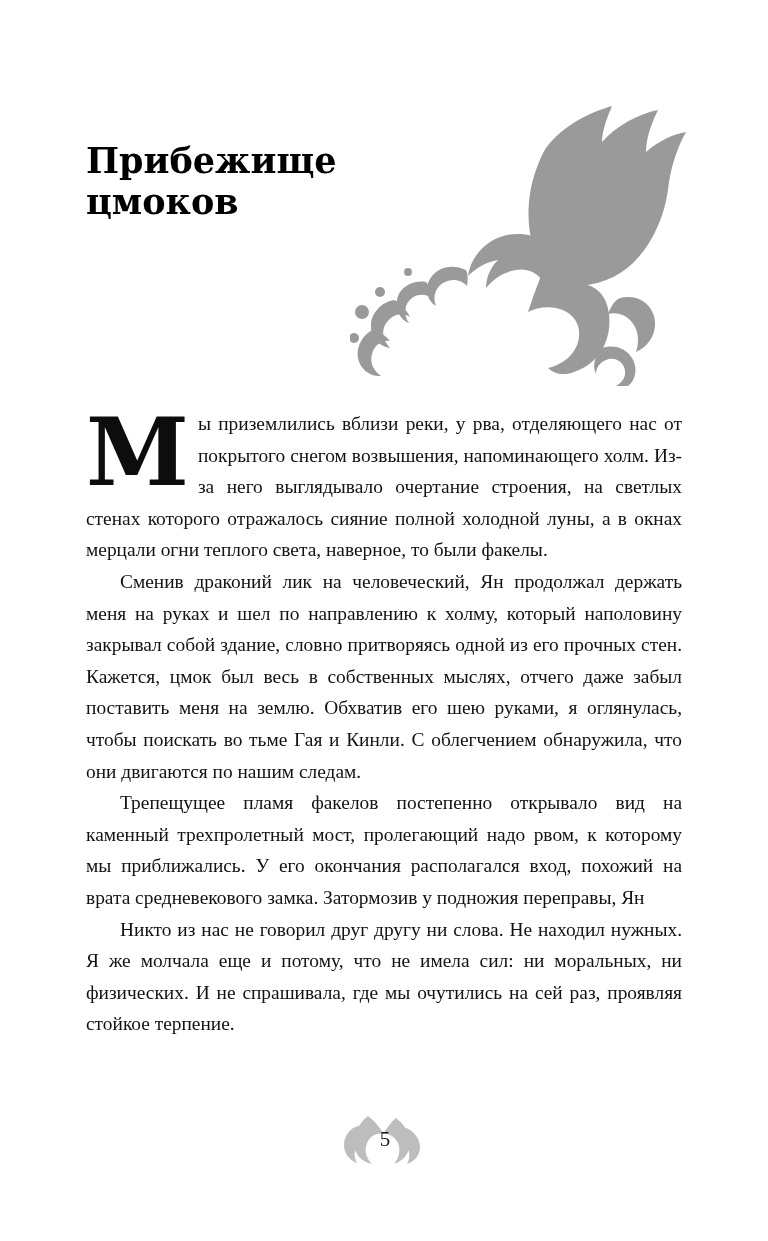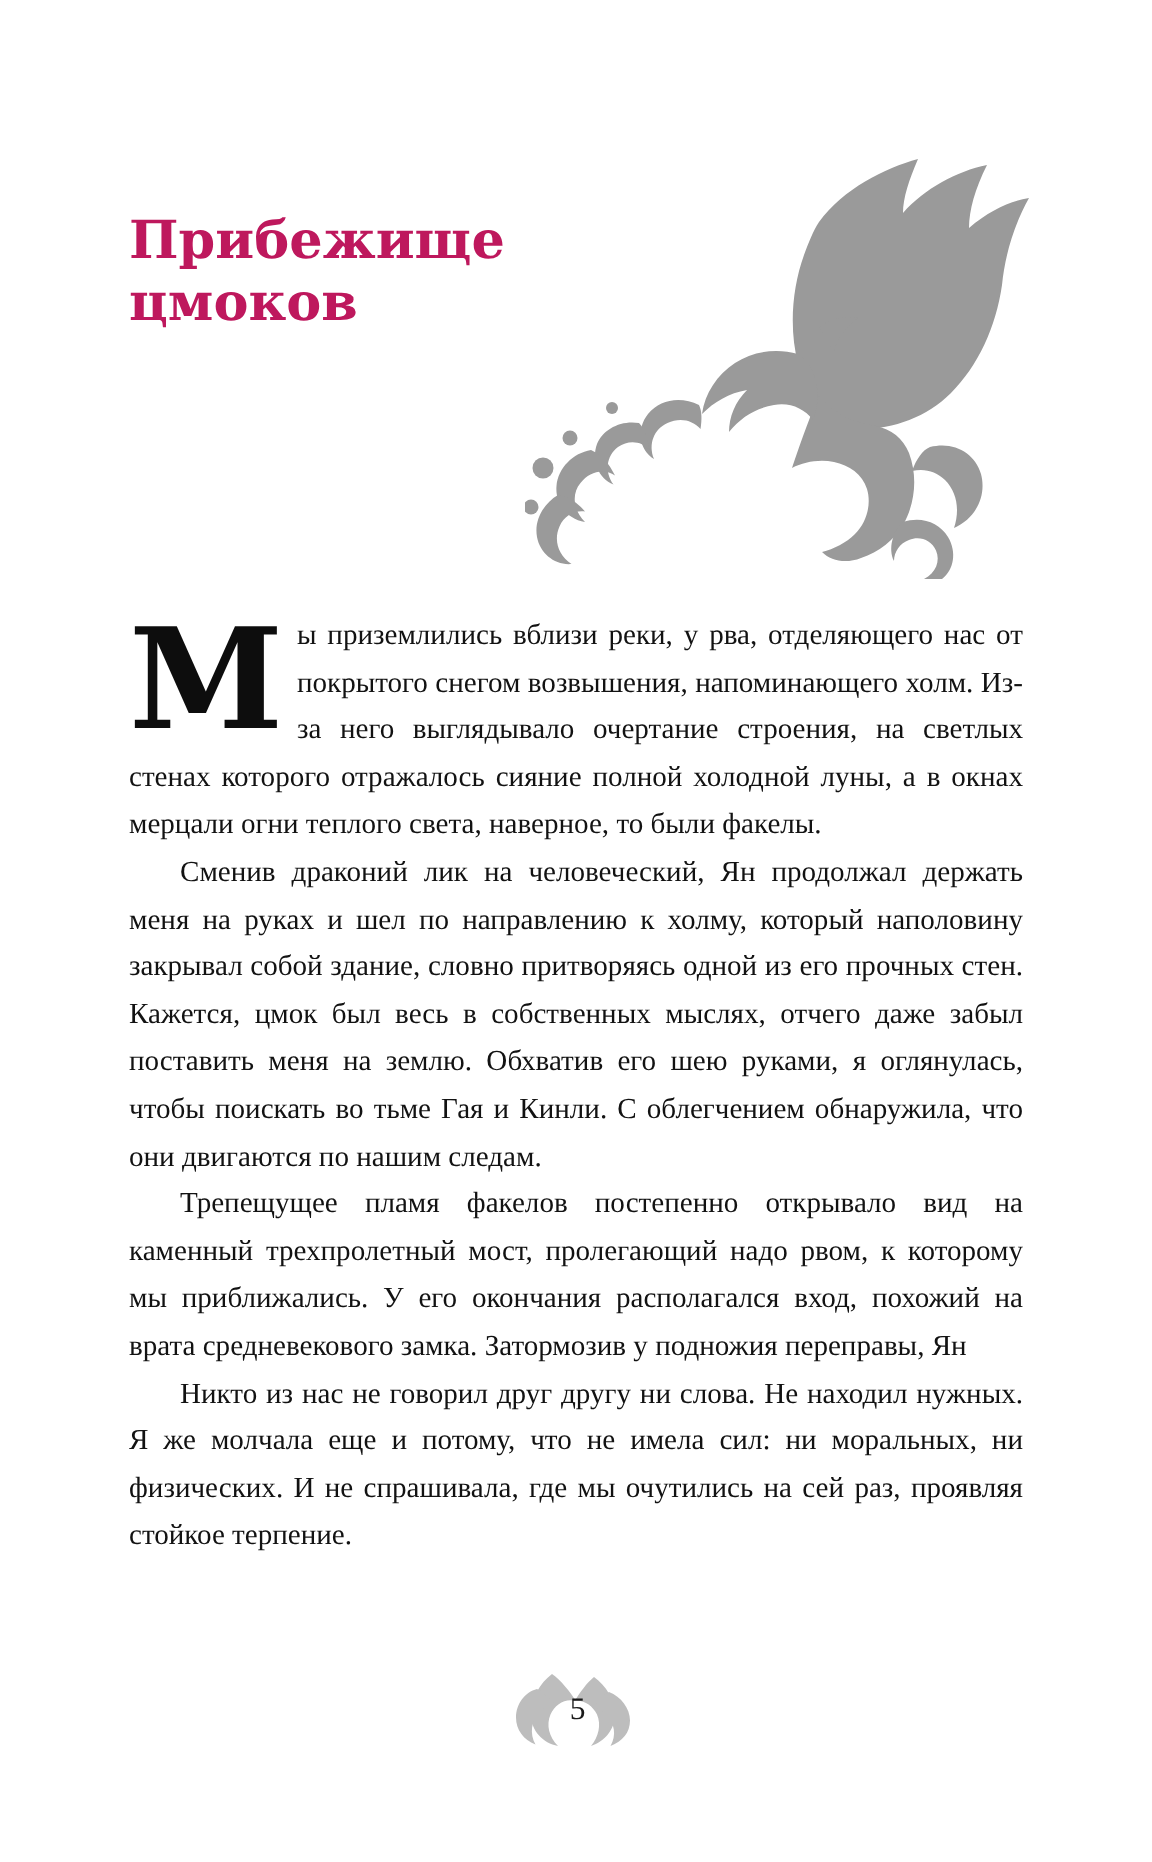--- a/index.html
+++ b/index.html
@@ -35,21 +35,21 @@
     font-size: 20px;
     letter-spacing: 1.4px;
     color: #111111;
     margin: 0 0 22px 0;
   }
   .chapter-title {
     font-family: "DejaVu Serif", serif;
     font-weight: bold;
     font-size: 35px;
     line-height: 1.18;
-    color: #be185d;
+    color: #000000;
     margin: 0;
   }
 
   
   .dragon-art {
     position: absolute;
     left: 350px;
     top: 86px;
     width: 340px;
     height: 300px;

